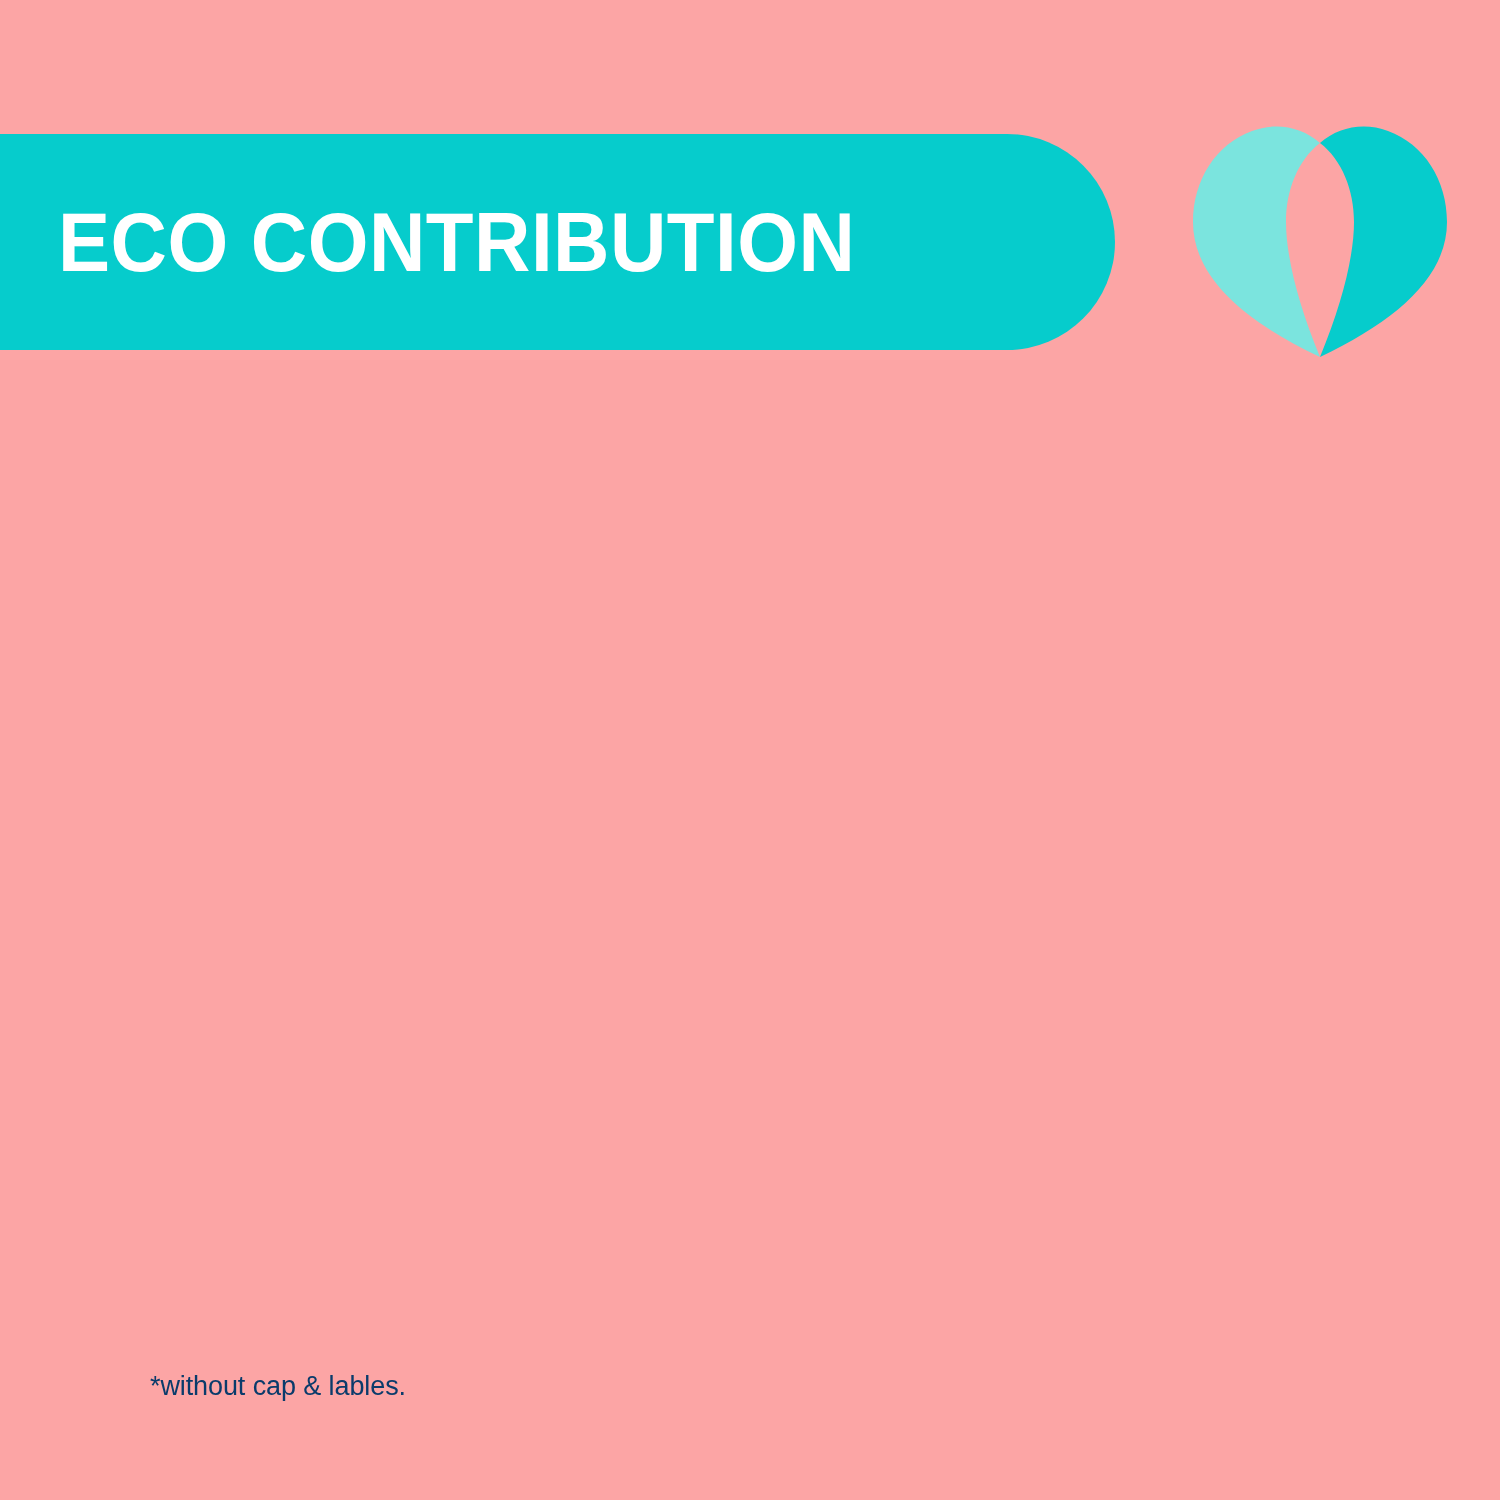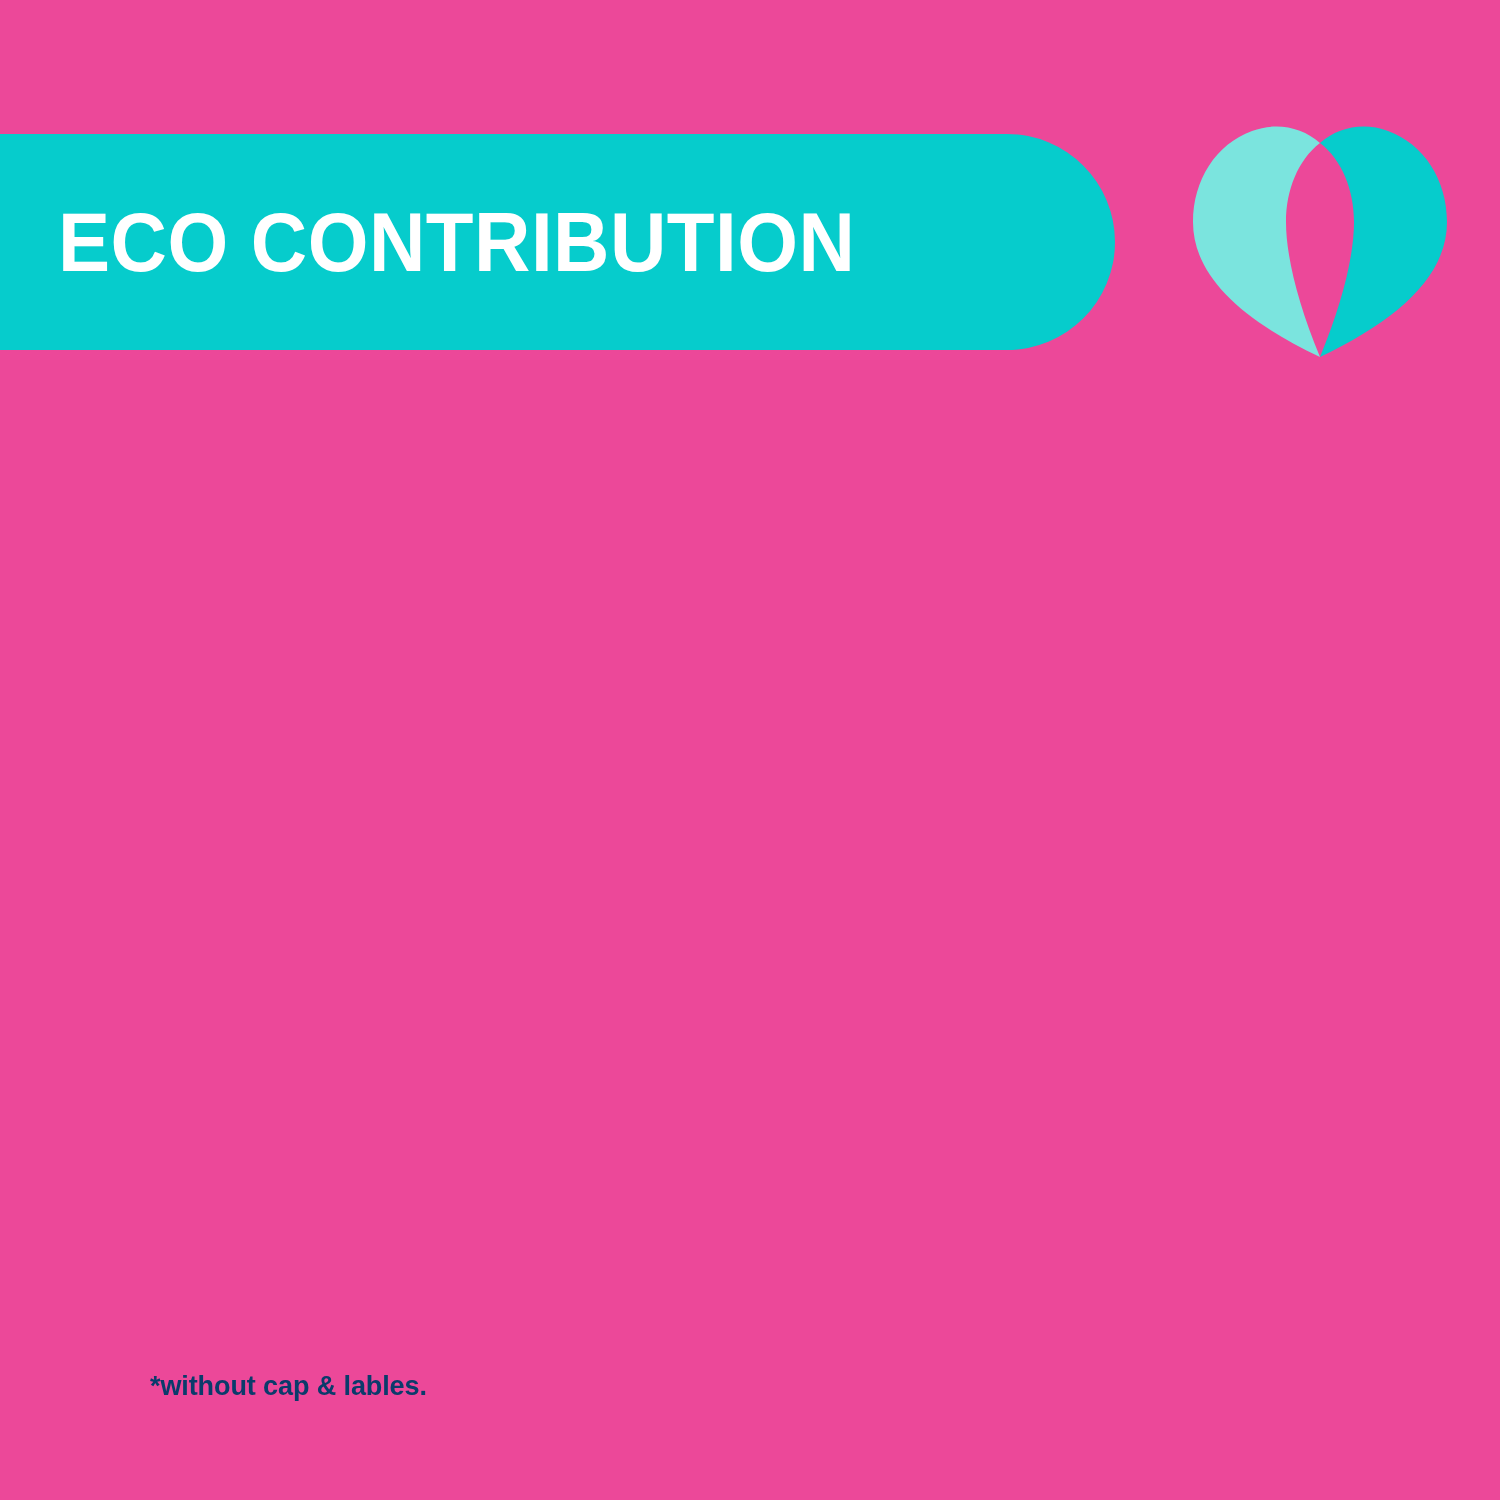--- a/index.html
+++ b/index.html
@@ -13,21 +13,21 @@
     overflow: hidden;
     background: #c2f2f0;
     font-family: "Liberation Sans", "DejaVu Sans", sans-serif;
     -webkit-font-smoothing: antialiased;
   }
 
   #poster {
     position: relative;
     width: 1500px;
     height: 1500px;
-    background: #ec4899;
+    background: #fca5a5;
   }
 
   
   .header-banner {
     position: absolute;
     left: 0;
     top: 134px;
     width: 1115px;
     height: 216px;
     background: #06cccc;
@@ -100,21 +100,21 @@
     background: #0a3b6b;
   }
 
   
   .footnote {
     position: absolute;
     left: 150px;
     top: 1370px;
     color: #0a3b6b;
     font-size: 27px;
-    font-weight: 700;
+    font-weight: 400;
     letter-spacing: -0.1px;
     line-height: 1.2;
   }
 </style>
 </head>
 <body>
 
 <div id="poster">
 
   <div class="header-banner">

